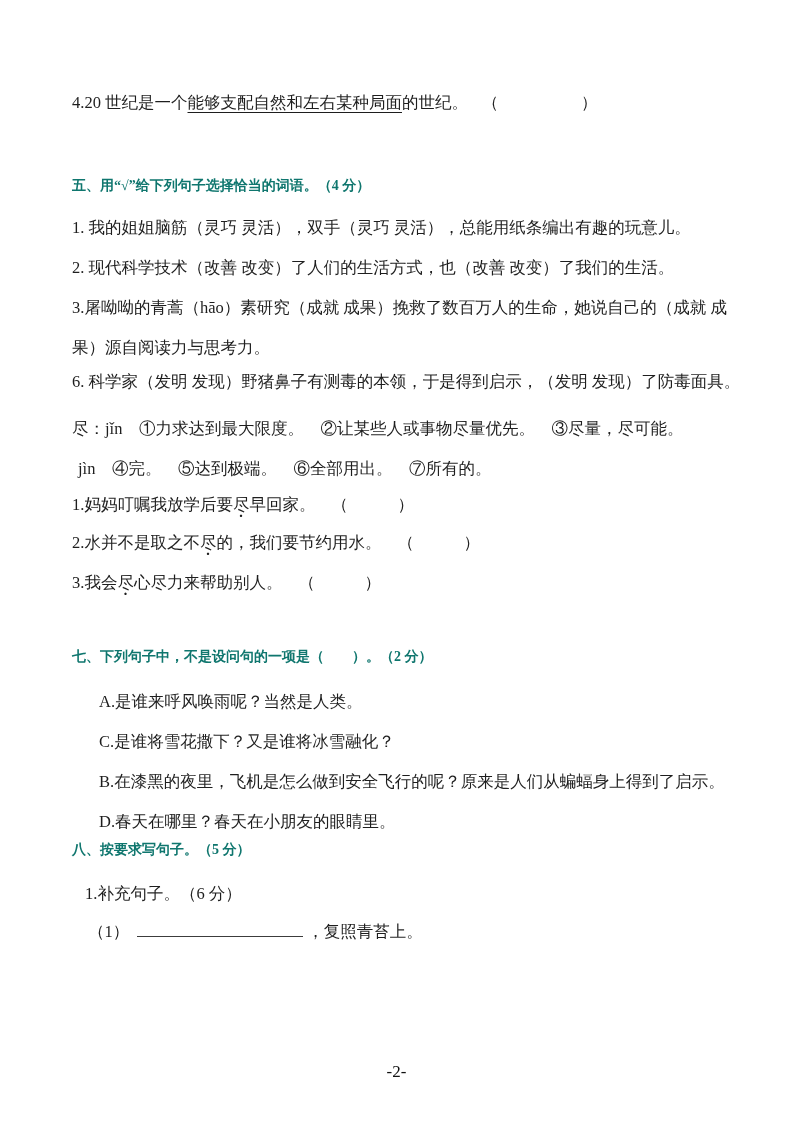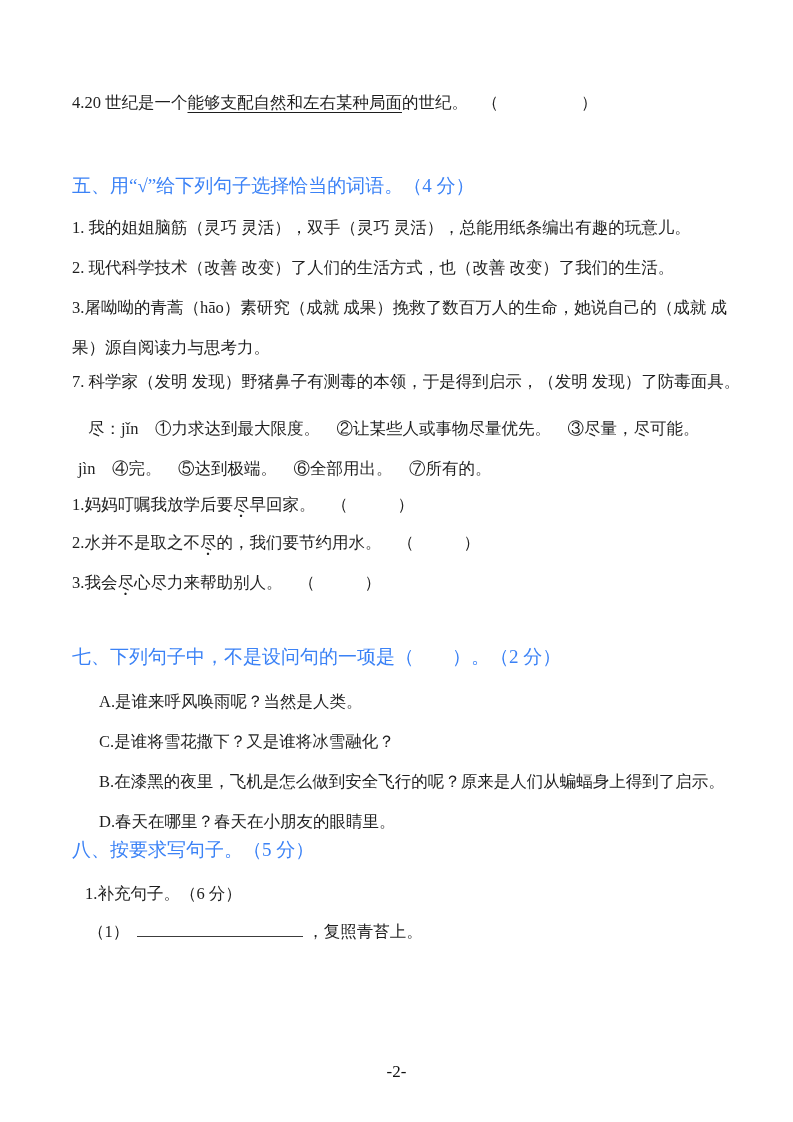--- a/index.html
+++ b/index.html
@@ -12,30 +12,30 @@
     box-sizing: border-box;
     width: 784px; height: 1122px;
     padding: 83px 26px 8px 72px;
     color: #1e1e1e;
     font-size: 16.5px;
     line-height: 40px;
     border-radius: 17px;
   }
   p { margin: 0; }
   .sec-title {
-    font-weight: 400;
-    color: #3b82f6;
-    font-size: 19px;
+    font-weight: 700;
+    color: #0f766e;
+    font-size: 14px;
   }
   
   .mt-s5t  { margin-top: 43px; }
   .mt-s5i1 { margin-top: 2px; }
   .mt-s5i4 { margin-top: -6px; }
   .mt-s6t  { margin-top: 26px; }
-  .mt-def1 { margin-top: 7px; margin-left: 16px; }
+  .mt-def1 { margin-top: 7px; }
   .mt-s6i1 { margin-top: -4px; }
   .mt-s6i2 { margin-top: -2px; }
   .mt-s7t  { margin-top: 34px; }
   .mt-opta { margin-top: 5px; }
   .mt-s8t  { margin-top: -12px; }
   .mt-sub1 { margin-top: 4px; }
   .mt-fil1 { margin-top: -2px; }
 
   .indent-def2 { padding-left: 6px; }
   .indent-opt  { padding-left: 27px; }
@@ -83,21 +83,21 @@
 <body>
 
 <div class="page">
 
   <p><span>4.20 世纪是一个</span><span class="u">能够支配自然和左右某种局面</span><span>的世纪。</span><span class="blank-gap">（　　　　　）</span></p>
 
   <p class="sec-title mt-s5t">五、用“√”给下列句子选择恰当的词语。（4 分）</p>
   <p class="mt-s5i1">1. 我的姐姐脑筋（灵巧 灵活），双手（灵巧 灵活），总能用纸条编出有趣的玩意儿。</p>
   <p>2. 现代科学技术（改善 改变）了人们的生活方式，也（改善 改变）了我们的生活。</p>
   <p>3.屠呦呦的青蒿（hāo）素研究（成就 成果）挽救了数百万人的生命，她说自己的（成就 成果）源自阅读力与思考力。</p>
-  <p class="mt-s5i4">7. 科学家（发明 发现）野猪鼻子有测毒的本领，于是得到启示，（发明 发现）了防毒面具。</p>
+  <p class="mt-s5i4">6. 科学家（发明 发现）野猪鼻子有测毒的本领，于是得到启示，（发明 发现）了防毒面具。</p>
 
   <p class="mt-def1">尽：jǐn　①力求达到最大限度。　②让某些人或事物尽量优先。　③尽量，尽可能。</p>
   <p class="indent-def2">jìn　④完。　⑤达到极端。　⑥全部用出。　⑦所有的。</p>
   <p class="mt-s6i1"><span>1.妈妈叮嘱我放学后要</span><span class="dot">尽</span><span>早回家。</span><span class="blank-gap-s">（　　　）</span></p>
   <p class="mt-s6i2"><span>2.水并不是取之不</span><span class="dot">尽</span><span>的，我们要节约用水。</span><span class="blank-gap-s">（　　　）</span></p>
   <p><span>3.我会</span><span class="dot">尽</span><span>心尽力来帮助别人。</span><span class="blank-gap-s">（　　　）</span></p>
 
   <p class="sec-title mt-s7t">七、下列句子中，不是设问句的一项是（　　）。（2 分）</p>
   <p class="indent-opt mt-opta">A.是谁来呼风唤雨呢？当然是人类。</p>
   <p class="indent-opt">C.是谁将雪花撒下？又是谁将冰雪融化？</p>

